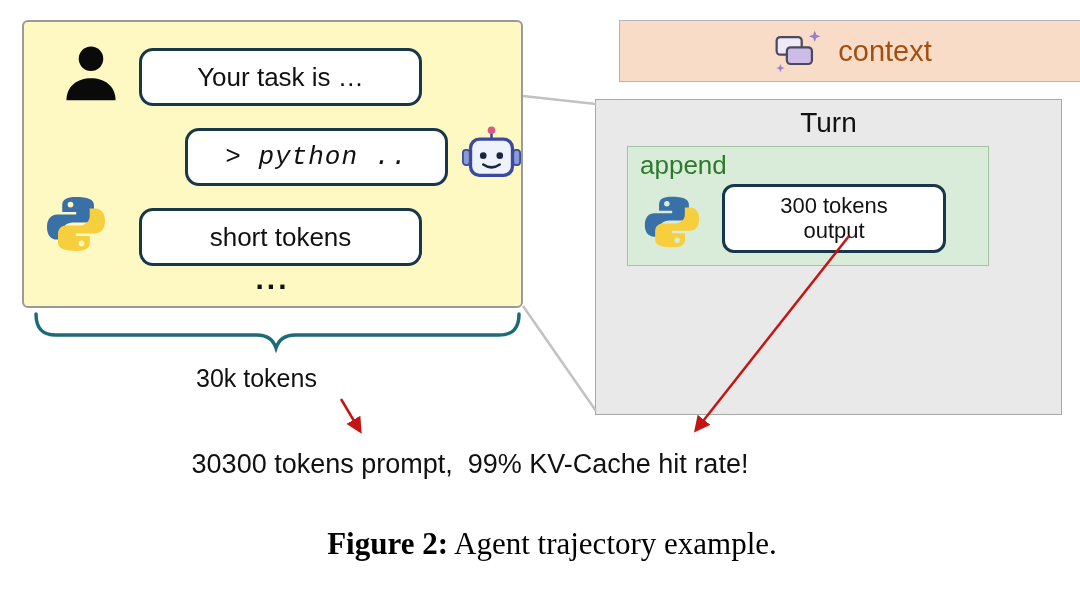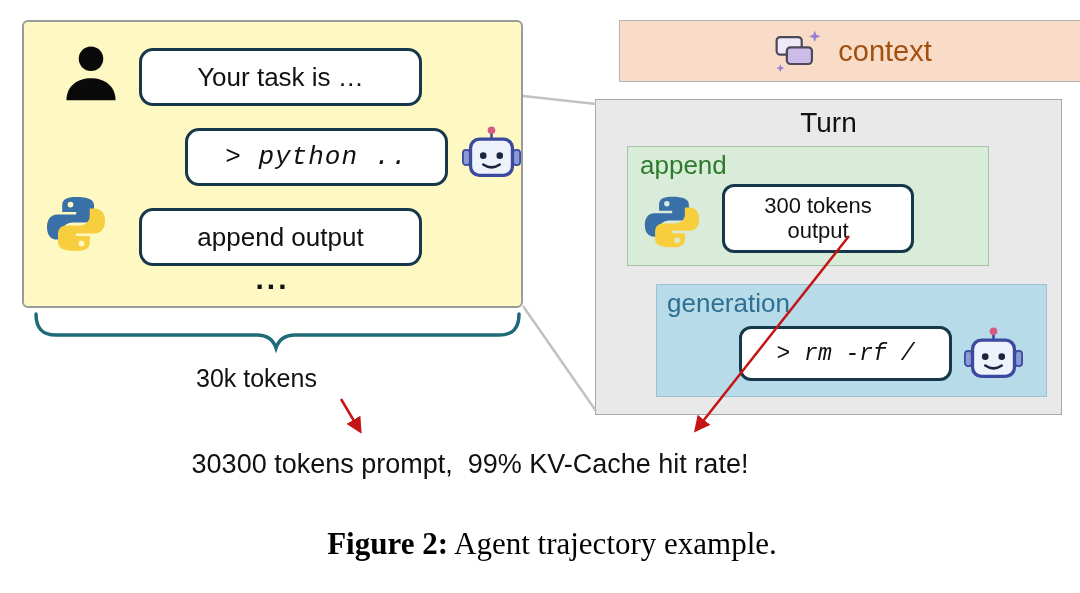--- a/index.html
+++ b/index.html
@@ -28,21 +28,21 @@
   .context-label{font-size:29px;color:#a34f0f;}
   .context-icon{width:52px;height:46px;}
   .context-icon svg{width:100%;height:100%;display:block;}
 
   .turn-panel{left:595px;top:99px;width:467px;height:316px;background:#e9e9e9;border:1.5px solid #a8a8a8;padding-left:13px;}
   .turn-title{position:absolute;left:0;top:7px;width:100%;text-align:center;font-size:28px;color:#111;}
   .append-box{position:absolute;left:31px;top:46px;width:362px;height:120px;background:#d9ecd9;border:1.5px solid #a5c2a5;box-sizing:border-box;}
   .append-label{position:absolute;left:12px;top:3px;font-size:26px;color:#2c7a2c;}
   .gen-box{position:absolute;left:60px;top:184px;width:391px;height:113px;background:#b7dbe9;border:1.5px solid #9cc0d0;box-sizing:border-box;}
   .gen-label{position:absolute;left:10px;top:3px;font-size:26px;color:#2f7092;}
-  .tokens-out-box{left:94px;top:37px;width:192px;height:69px;font-size:22px;line-height:1.12;flex-direction:column;border-width:3px;border-radius:12px;}
+  .tokens-out-box{left:94px;top:37px;width:224px;height:69px;font-size:22px;line-height:1.12;flex-direction:column;border-width:3px;border-radius:12px;}
   .cmd-box{left:82px;top:41px;width:213px;height:55px;font-size:23px;border-width:3px;border-radius:12px;}
 
   
   .caption{left:0;top:526px;width:100%;text-align:center;font-family:"Liberation Serif","DejaVu Serif",serif;font-size:31px;color:#000;padding-left:24px;}
   .caption-bold{font-weight:700;}
 
   .overlay{position:absolute;left:0;top:0;width:1080px;height:593px;pointer-events:none;}
 </style>
 </head>
 <body>
@@ -80,21 +80,21 @@
     </div>
 
     <div class="icon" style="left:20px;top:170px;width:64px;height:64px;">
       <svg viewBox="0 0 64 64">
         <path fill="#3870a7" d="M31.8 5c-8.8 0-13.6 2.3-13.6 8.4v6.5h14v2.7H13.4C6.7 22.6 3 27.5 3 35.2c0 7.5 3.5 12.4 10.2 12.4h5.1v-7.3c0-6.1 4.7-9.8 10.6-9.8h12.6c5.1 0 8.5-3.3 8.5-8.4v-8.7C50 7.4 43.8 5 31.8 5zm-5.3 4.7a2.9 2.9 0 110 5.8 2.9 2.9 0 010-5.8z"></path>
         <path fill="#f7ce3e" d="M32.2 59c8.8 0 13.6-2.3 13.6-8.4v-6.5h-14v-2.7h18.8c6.7 0 10.4-4.9 10.4-12.6 0-7.5-3.5-12.4-10.2-12.4h-5.1v7.3c0 6.1-4.7 9.8-10.6 9.8H22.5c-5.1 0-8.5 3.3-8.5 8.4v8.7C14 56.6 20.2 59 32.2 59zm5.3-4.7a2.9 2.9 0 110-5.8 2.9 2.9 0 010 5.8z"></path>
       </svg>
     </div>
 
     <div class="white-box" style="left:115px;top:186px;width:283px;height:58px;">
-      <span>append output</span>
+      <span>short tokens</span>
     </div>
 
     <div class="ellipsis">...</div>
   </div>
 
   <div class="abs brace-label">30k tokens</div>
 
   <div class="abs summary">30300 tokens prompt,  99% KV-Cache hit rate!</div>
 
   <div class="abs context-bar">
@@ -119,38 +119,20 @@
           <path fill="#3870a7" d="M31.8 5c-8.8 0-13.6 2.3-13.6 8.4v6.5h14v2.7H13.4C6.7 22.6 3 27.5 3 35.2c0 7.5 3.5 12.4 10.2 12.4h5.1v-7.3c0-6.1 4.7-9.8 10.6-9.8h12.6c5.1 0 8.5-3.3 8.5-8.4v-8.7C50 7.4 43.8 5 31.8 5zm-5.3 4.7a2.9 2.9 0 110 5.8 2.9 2.9 0 010-5.8z"></path>
           <path fill="#f7ce3e" d="M32.2 59c8.8 0 13.6-2.3 13.6-8.4v-6.5h-14v-2.7h18.8c6.7 0 10.4-4.9 10.4-12.6 0-7.5-3.5-12.4-10.2-12.4h-5.1v7.3c0 6.1-4.7 9.8-10.6 9.8H22.5c-5.1 0-8.5 3.3-8.5 8.4v8.7C14 56.6 20.2 59 32.2 59zm5.3-4.7a2.9 2.9 0 110-5.8 2.9 2.9 0 010 5.8z"></path>
         </svg>
       </div>
       <div class="white-box tokens-out-box">
         <div>300 tokens</div>
         <div>output</div>
       </div>
     </div>
 
-    <div class="gen-box">
-      <div class="gen-label">generation</div>
-      <div class="white-box mono cmd-box">
-        <span>&gt; rm -rf /</span>
-      </div>
-      <div class="icon" style="left:306px;top:40px;width:61px;height:62px;">
-        <svg viewBox="0 0 48 48">
-          <line x1="24" y1="5" x2="24" y2="11" stroke="#3b4a9f" stroke-width="2"></line>
-          <circle cx="24" cy="4.5" r="3" fill="#d85a84"></circle>
-          <rect x="1.5" y="20" width="5.5" height="12" rx="2.5" fill="#8a9ad4" stroke="#3b4a9f" stroke-width="1.4"></rect>
-          <rect x="41" y="20" width="5.5" height="12" rx="2.5" fill="#8a9ad4" stroke="#3b4a9f" stroke-width="1.4"></rect>
-          <rect x="7.5" y="11.5" width="33" height="28.5" rx="7" fill="#eef2fb" stroke="#3b4a9f" stroke-width="2.6"></rect>
-          <circle cx="17.5" cy="24.5" r="2.6" fill="#1c2540"></circle>
-          <circle cx="30.5" cy="24.5" r="2.6" fill="#1c2540"></circle>
-          <path d="M17.5 31.5q6.5 4.5 13 0" stroke="#1c2540" stroke-width="2" fill="none" stroke-linecap="round"></path>
-        </svg>
-      </div>
-    </div>
   </div>
 
   <div class="abs caption"><span class="caption-bold">Figure 2:</span><span> Agent trajectory example.</span></div>
 
   <svg class="overlay" viewBox="0 0 1080 593">
     <defs>
       <marker id="arrowRed" viewBox="0 0 10 10" refX="8" refY="5" markerWidth="6.5" markerHeight="6.5" orient="auto-start-reverse">
         <path d="M0,0 L10,5 L0,10 z" fill="#c41414"></path>
       </marker>
     </defs>

